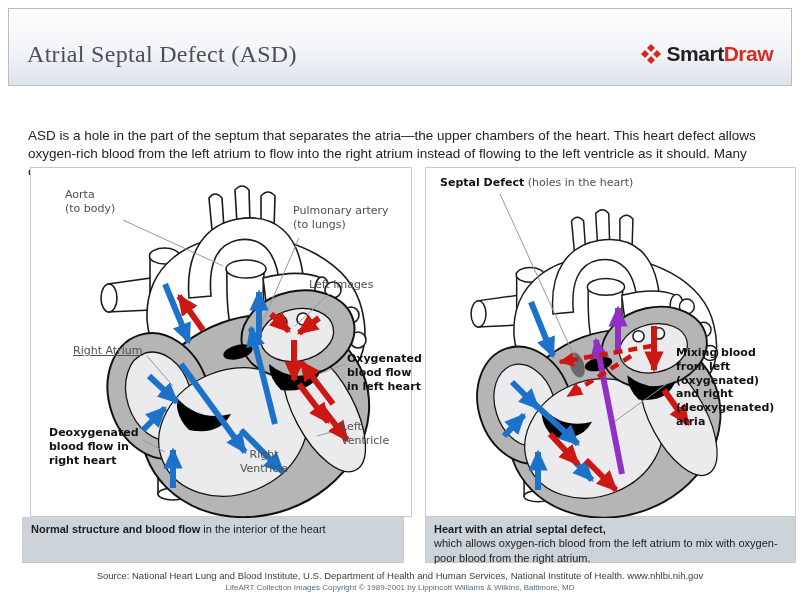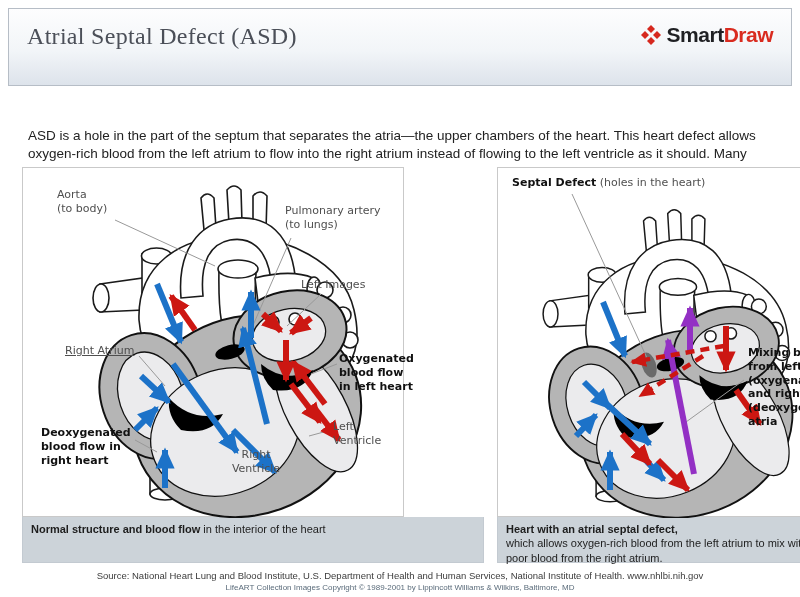--- a/index.html
+++ b/index.html
@@ -3,49 +3,49 @@
 <meta charset="utf-8">
 <style>
   * { margin:0; padding:0; box-sizing:border-box; }
   html,body { width:800px; background:#fff; font-family:"Liberation Sans",sans-serif; }
   .page { position:relative; width:800px; height:597px; background:#fff; overflow:hidden; }
 
   
   .header { position:absolute; left:8px; top:8px; right:8px; height:78px;
     border:1px solid #b6bdc6;
     background:linear-gradient(to bottom,#fdfdfe 0%,#f2f5f8 55%,#dde3eb 100%);
-    display:flex; align-items:flex-start; justify-content:space-between;
+    display:flex; align-items:center; justify-content:space-between;
     padding:14px 18px 0 18px; }
   .title { font-family:"Liberation Serif",serif; font-size:24px; color:#4b4f58; letter-spacing:0.3px; }
   .logo { display:flex; align-items:center; gap:5px; }
   .logo-text { font-size:21px; font-weight:bold; letter-spacing:-0.5px; }
   .logo-smart { color:#1f2023; }
   .logo-draw { color:#d92b1f; }
 
   
   .intro { position:absolute; left:28px; top:100px; width:748px;
     font-size:13.5px; line-height:1.32; color:#222;margin-top:27px; }
 
   
   .panels { position:absolute; left:22px; top:167px; display:flex; gap:13px; }
   .panel { display:flex; flex-direction:column; }
   .diagram { position:relative; background:#fff; border:1px solid #c9c9c9; height:350px; }
-  .panel-left .diagram { width:382px; }
+  .panel-left .diagram { width:382px;margin-left:8px; }
   .panel-right .diagram { width:371px;padding-left:40px; }
   .diagram svg { position:absolute; left:0; top:0; }
 
   .dlabel { position:absolute; font-family:"DejaVu Sans",sans-serif; font-size:11px;
     color:#4f4f4f; line-height:1.25; white-space:pre-line; }
   .dlabel.bold { font-weight:bold; color:#111; }
   .dlabel.center { text-align:center; }
   .inlinebold { font-weight:bold; color:#111; }
 
   .caption { height:46px; background:#ccd3d9; border:1px solid #c3cad1; border-top:none;
     padding:5px 8px; font-size:11px; color:#1d1d1d; line-height:1.3; }
-  .panel-left .caption { width:462px; }
+  .panel-left .caption { width:382px; }
   .panel-right .caption { width:371px; }
   .cap-bold { font-weight:bold; }
 
   
   .vessel { fill:#ffffff; stroke:#1a1a1a; stroke-width:1.6; }
   .wall   { fill:#b5b5b5; stroke:#111; stroke-width:2; }
   .chamber{ fill:#ebebed; stroke:#111; stroke-width:1.3; }
   .valve  { fill:#000; stroke:none; }
   .dash   { fill:none; stroke:#aaa; stroke-width:1; stroke-dasharray:4 4; }
   .leader { stroke:#999; stroke-width:1; fill:none; }

